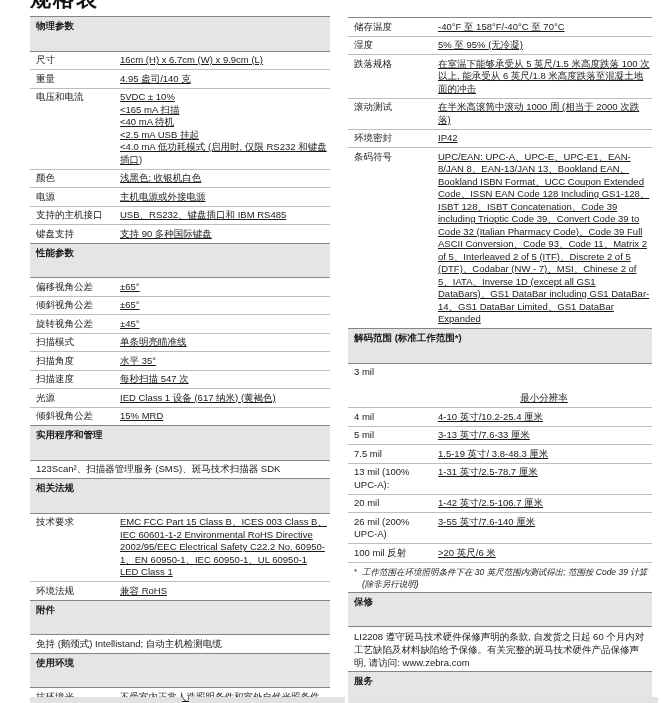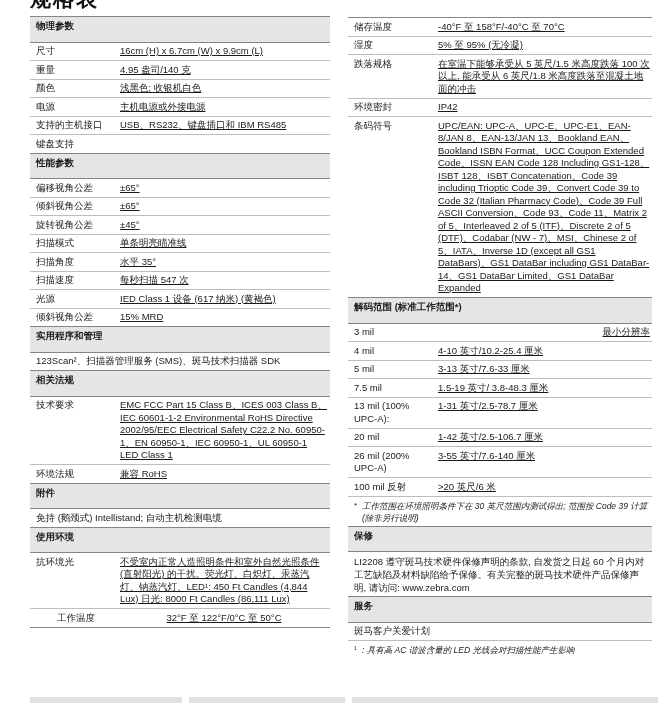--- a/index.html
+++ b/index.html
@@ -10,27 +10,27 @@
     width:661px;height:703px;position:relative;overflow:hidden;background:#ffffff;
     font-family:"Liberation Sans","DejaVu Sans",sans-serif;
     font-size:9.5px;color:var(--txt);
   }
   .title-clip{position:absolute;top:0;left:30px;height:9px;overflow:hidden;}
   .title-clip .title-text{display:block;margin-top:-15px;font-size:21px;font-weight:bold;letter-spacing:2px;color:#111;}
   .col{position:absolute;top:17px;}
   .col-left{left:30px;width:300px;}
   .col-right{left:348px;width:304px;border-top:1px solid var(--bd-dark);}
   .sec{
-    background:var(--sec-bg);font-weight:bold;padding:3px 6px 9px 6px;line-height:12.5px;
+    background:var(--sec-bg);font-weight:bold;padding:3px 6px 18px 6px;line-height:12.5px;
     border-top:1px solid var(--bd-dark);border-bottom:1px solid var(--bd-dark);margin-top:-1px;
   }
   .row{display:flex;align-items:flex-start;border-bottom:1px solid var(--bd-light);padding:2.5px 2px 2.5px 6px;line-height:12.5px;}
   .row .lbl{flex:0 0 80px;padding-right:4px;}
   .row .val{flex:1;white-space:pre-line;text-decoration:underline;}
-  .row.center-val .val{text-align:right;}
+  .row.center-val .val{text-align:center;margin-top:26px;}
   .spanrow{border-bottom:1px solid var(--bd-light);padding:2.5px 2px 2.5px 6px;line-height:12.5px;}
   .para{padding:3px 2px 3px 6px;line-height:13px;}
   .note{display:flex;font-size:8.5px;line-height:12px;padding:3px 2px 3px 6px;}
   .note .mk{flex:0 0 8px;font-size:8px;vertical-align:top;}
   .note .ntx{flex:1;font-style:italic;}
   .col-left > .row:last-child{border-bottom-color:var(--bd-dark);text-align:center;}
   .stub{position:absolute;top:697px;height:7px;background:#e2e2e2;}
   .stub1{left:30px;width:152px;}
   .stub2{left:189px;width:156px;}
   .stub3{left:352px;width:306px;}
@@ -46,33 +46,42 @@
     <div class="sec">物理参数</div>
     <div class="row">
       <span class="lbl">尺寸</span>
       <span class="val">16cm (H) x 6.7cm (W) x 9.9cm (L)</span>
     </div>
     <div class="row">
       <span class="lbl">重量</span>
       <span class="val">4.95 盎司/140 克</span>
     </div>
     <div class="row">
+      <span class="lbl">电压和电流</span>
+      <span class="val">5VDC ± 10%
+&lt;165 mA 扫描
+&lt;40 mA 待机
+&lt;2.5 mA USB 挂起
+&lt;4.0 mA 低功耗模式 (启用时, 仅限 RS232 和键盘插口)</span>
+    </div>
+    <div class="row">
       <span class="lbl">颜色</span>
       <span class="val">浅黑色; 收银机白色</span>
     </div>
     <div class="row">
       <span class="lbl">电源</span>
       <span class="val">主机电源或外接电源</span>
     </div>
     <div class="row">
       <span class="lbl">支持的主机接口</span>
       <span class="val">USB、RS232、键盘插口和 IBM RS485</span>
     </div>
     <div class="row">
       <span class="lbl">键盘支持</span>
+      <span class="val">支持 90 多种国际键盘</span>
     </div>
     <div class="sec">性能参数</div>
     <div class="row">
       <span class="lbl">偏移视角公差</span>
       <span class="val">±65°</span>
     </div>
     <div class="row">
       <span class="lbl">倾斜视角公差</span>
       <span class="val">±65°</span>
     </div>
@@ -128,20 +137,24 @@
       <span class="lbl">储存温度</span>
       <span class="val">-40°F 至 158°F/-40°C 至 70°C</span>
     </div>
     <div class="row">
       <span class="lbl">湿度</span>
       <span class="val">5% 至 95% (无冷凝)</span>
     </div>
     <div class="row">
       <span class="lbl">跌落规格</span>
       <span class="val">在室温下能够承受从 5 英尺/1.5 米高度跌落 100 次以上, 能承受从 6 英尺/1.8 米高度跌落至混凝土地面的冲击</span>
+    </div>
+    <div class="row">
+      <span class="lbl">滚动测试</span>
+      <span class="val">在半米高滚筒中滚动 1000 周 (相当于 2000 次跌落)</span>
     </div>
     <div class="row">
       <span class="lbl">环境密封</span>
       <span class="val">IP42</span>
     </div>
     <div class="row">
       <span class="lbl">条码符号</span>
       <span class="val">UPC/EAN: UPC-A、UPC-E、UPC-E1、EAN-8/JAN 8、EAN-13/JAN 13、Bookland EAN、Bookland ISBN Format、UCC Coupon Extended Code、ISSN EAN Code 128 Including GS1-128、ISBT 128、ISBT Concatenation、Code 39 including Trioptic Code 39、Convert Code 39 to Code 32 (Italian Pharmacy Code)、Code 39 Full ASCII Conversion、Code 93、Code 11、Matrix 2 of 5、Interleaved 2 of 5 (ITF)、Discrete 2 of 5 (DTF)、Codabar (NW - 7)、MSI、Chinese 2 of 5、IATA、Inverse 1D (except all GS1 DataBars)、GS1 DataBar including GS1 DataBar-14、GS1 DataBar Limited、GS1 DataBar Expanded</span>
     </div>
     <div class="sec">解码范围 (标准工作范围*)</div>

